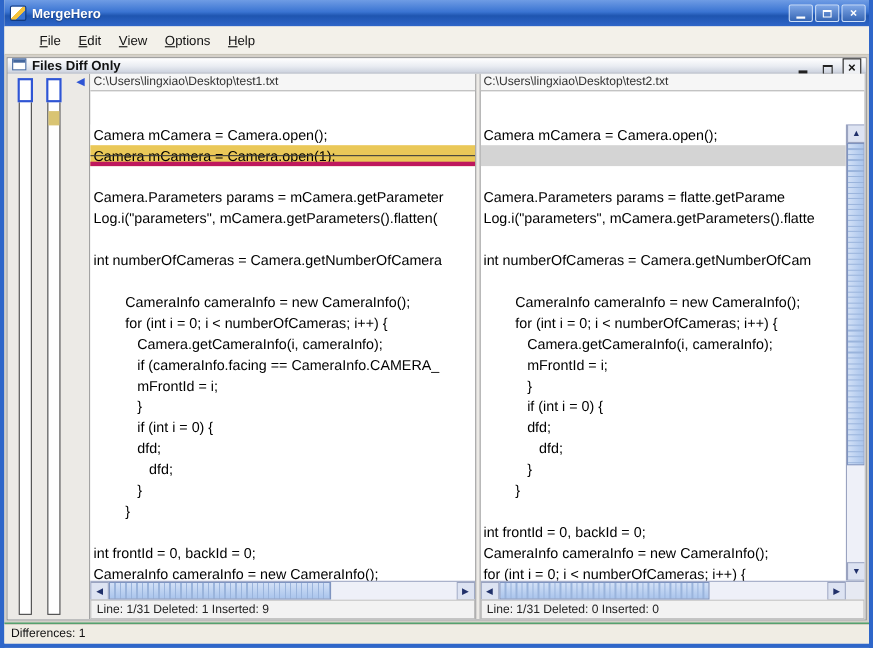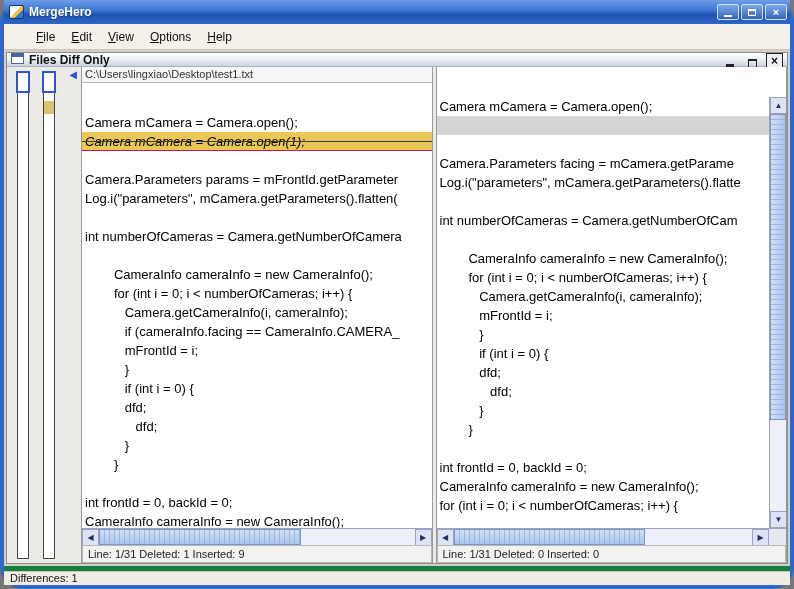--- a/index.html
+++ b/index.html
@@ -4,21 +4,21 @@
 <style>
   * { box-sizing: border-box; margin: 0; padding: 0; }
   html,body { width:794px; height:589px; font-family:"Liberation Sans", sans-serif; }
   body { background:#777; }
 
   .window {
     width:794px; height:589px;
     border-left:4px solid var(--titlebar-blue,#2e66c9);
     border-right:4px solid var(--titlebar-blue,#2e66c9);
     border-bottom:4px solid var(--titlebar-blue,#2e66c9);
-    display:flex; flex-direction:column; background:#ece9e2;border-radius:22px;
+    display:flex; flex-direction:column; background:#ece9e2;
   }
 
   
   .titlebar {
     height:24px; flex:none; display:flex; align-items:center;
     background:linear-gradient(180deg,#6f9ce4 0%,#3a74d2 45%,#1f55b0 60%,#2e66c9 100%);
     padding:0 3px 0 5px; color:#fff;
   }
   .app-icon { width:15px; height:14px; margin-right:5px; position:relative; flex:none;
     background:linear-gradient(135deg,#ffffff 0 45%,#f4c23c 45% 65%,#3a74d2 65% 100%);
@@ -67,21 +67,21 @@
   
   .pane { flex:1; display:flex; flex-direction:column; overflow:hidden; background:#fff;
     border-left:1px solid #9a9a9a; border-right:1px solid #9a9a9a; }
   .pane + .pane { margin-left:3px; }
   .pane-header { height:16px; flex:none; background:#f6f6f6; border-bottom:1px solid #b6b6b6;
     font-size:11px; color:#333; padding:1px 3px; white-space:nowrap; overflow:hidden; }
   .pane-mid { flex:1; display:flex; overflow:hidden;margin-top:30px; }
   .code-area { flex:1; overflow:hidden; background:#fff; }
   .code-line { height:19px; line-height:19px; font-size:13px; color:#000; white-space:pre;
     padding-left:3px; position:relative; overflow:hidden; }
-  .code-line.deleted { background:var(--deleted-highlight,#eac858); border-bottom:1px solid #be185d;font-style:italic; }
+  .code-line.deleted { background:var(--deleted-highlight,#eac858); border-bottom:4px solid #be185d; }
   .code-line.deleted::after { content:""; position:absolute; left:0; right:0; top:9px; border-top:1px solid #3c3c3c; }
   .code-line.gap { background:var(--gap-highlight,#d4d4d4); }
 
   
   .hscroll { height:17px; flex:none; display:flex; border-top:1px solid #9aa3c0; background:#eef0f8; }
   .vscroll { width:17px; flex:none; display:flex; flex-direction:column; border-left:1px solid #9aa3c0; background:#eef0f8; }
   .sb-btn { width:17px; height:17px; flex:none; background:#dde3f2; border:1px solid #9aa3c0;
     display:flex; align-items:center; justify-content:center; font-size:8px; color:#20306a; cursor:pointer; }
   .sb-track { position:relative; flex:1; background:#eef0f8; }
   .sb-thumb { position:absolute; background:linear-gradient(180deg,#d2e0f6,#a9c4ec); border:1px solid #7f94c0; cursor:grab; }
@@ -90,21 +90,21 @@
   .vscroll .sb-thumb { left:0; right:0; top:0; height:77%;
     background-image:repeating-linear-gradient(180deg,transparent 0 4px,#9ab4dc 4px 5px),linear-gradient(90deg,#d2e0f6,#a9c4ec); }
   .hbar-row { display:flex; flex:none; }
   .hbar-row .hscroll { flex:1; }
   .sb-corner { width:17px; height:17px; flex:none; background:#e6e9f2; border-top:1px solid #9aa3c0; }
 
   .pane-status { height:18px; flex:none; background:#f2f2f2; border:1px solid #b8b8b8;
     font-size:11px; color:#222; padding:2px 5px; white-space:nowrap; overflow:hidden; }
 
   
-  .statusbar { height:19px; flex:none; background:#f0ede4; border-top:5px solid #15803d;
+  .statusbar { height:19px; flex:none; background:#f0ede4; border-top:1px solid #15803d;
     display:flex; align-items:center; padding-left:6px; font-size:11px; color:#111;
     box-shadow:inset 0 1px 0 #c9c5b8; }
 </style>
 </head>
 <body>
 
 <div class="window">
 
   <div class="titlebar">
     <div class="app-icon"></div>
@@ -162,21 +162,21 @@
           <div class="ov-collapse">◀</div>
         </div>
 
         <div class="pane">
           <div class="pane-header">C:\Users\lingxiao\Desktop\test1.txt</div>
           <div class="pane-mid">
             <div class="code-area">
                 <div class="code-line">Camera mCamera = Camera.open();</div>
                 <div class="code-line deleted">Camera mCamera = Camera.open(1);</div>
                 <div class="code-line"></div>
-                <div class="code-line">Camera.Parameters params = mFrontId.getParameter</div>
+                <div class="code-line">Camera.Parameters params = mCamera.getParameter</div>
                 <div class="code-line">Log.i("parameters", mCamera.getParameters().flatten(</div>
                 <div class="code-line"></div>
                 <div class="code-line">int numberOfCameras = Camera.getNumberOfCamera</div>
                 <div class="code-line"></div>
                 <div class="code-line">        CameraInfo cameraInfo = new CameraInfo();</div>
                 <div class="code-line">        for (int i = 0; i &lt; numberOfCameras; i++) {</div>
                 <div class="code-line">           Camera.getCameraInfo(i, cameraInfo);</div>
                 <div class="code-line">           if (cameraInfo.facing == CameraInfo.CAMERA_</div>
                 <div class="code-line">           mFrontId = i;</div>
                 <div class="code-line">           }</div>
@@ -195,26 +195,27 @@
             <div class="sb-btn">◀</div>
             <div class="sb-track">
               <div class="sb-thumb"></div>
             </div>
             <div class="sb-btn">▶</div>
           </div>
           <div class="pane-status">Line: 1/31  Deleted: 1  Inserted: 9</div>
         </div>
 
         <div class="pane">
+          <div class="pane-header">C:\Users\lingxiao\Desktop\test2.txt</div>
           <div class="pane-mid">
             <div class="code-area">
                 <div class="code-line">Camera mCamera = Camera.open();</div>
                 <div class="code-line gap"></div>
                 <div class="code-line"></div>
-                <div class="code-line">Camera.Parameters facing = mCamera.getParame</div>
+                <div class="code-line">Camera.Parameters params = flatte.getParame</div>
                 <div class="code-line">Log.i("parameters", mCamera.getParameters().flatte</div>
                 <div class="code-line"></div>
                 <div class="code-line">int numberOfCameras = Camera.getNumberOfCam</div>
                 <div class="code-line"></div>
                 <div class="code-line">        CameraInfo cameraInfo = new CameraInfo();</div>
                 <div class="code-line">        for (int i = 0; i &lt; numberOfCameras; i++) {</div>
                 <div class="code-line">           Camera.getCameraInfo(i, cameraInfo);</div>
                 <div class="code-line">           mFrontId = i;</div>
                 <div class="code-line">           }</div>
                 <div class="code-line">           if (int i = 0) {</div>

